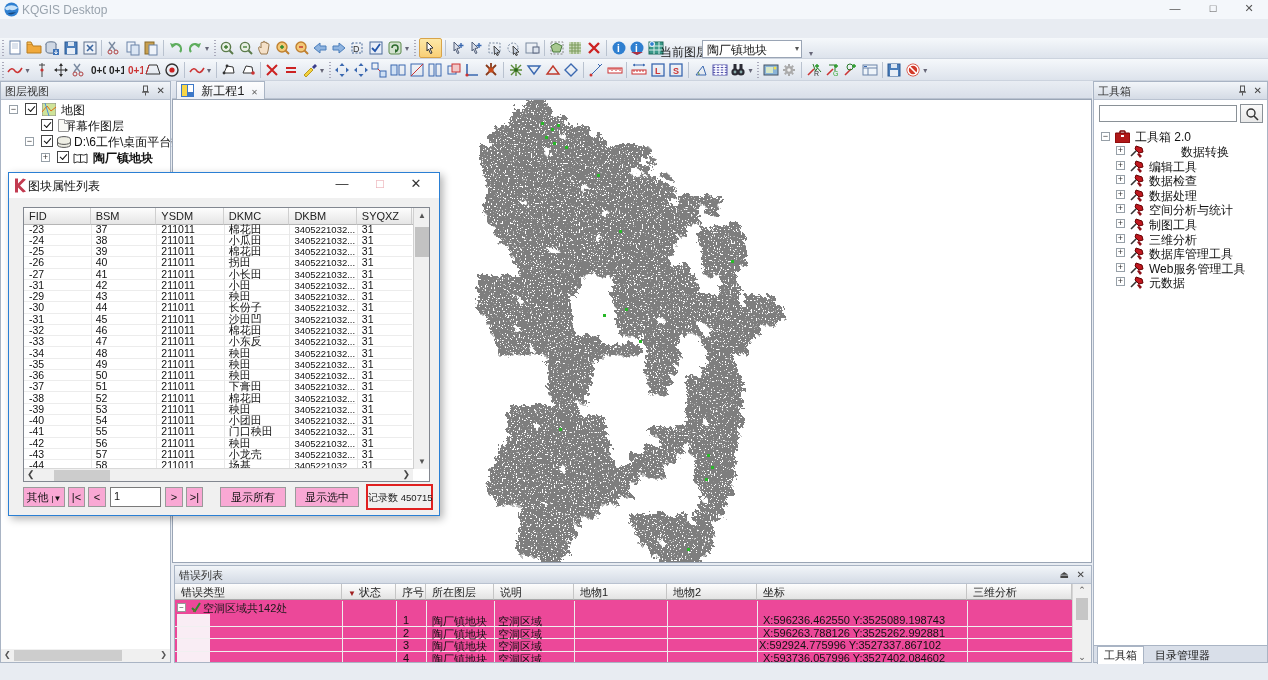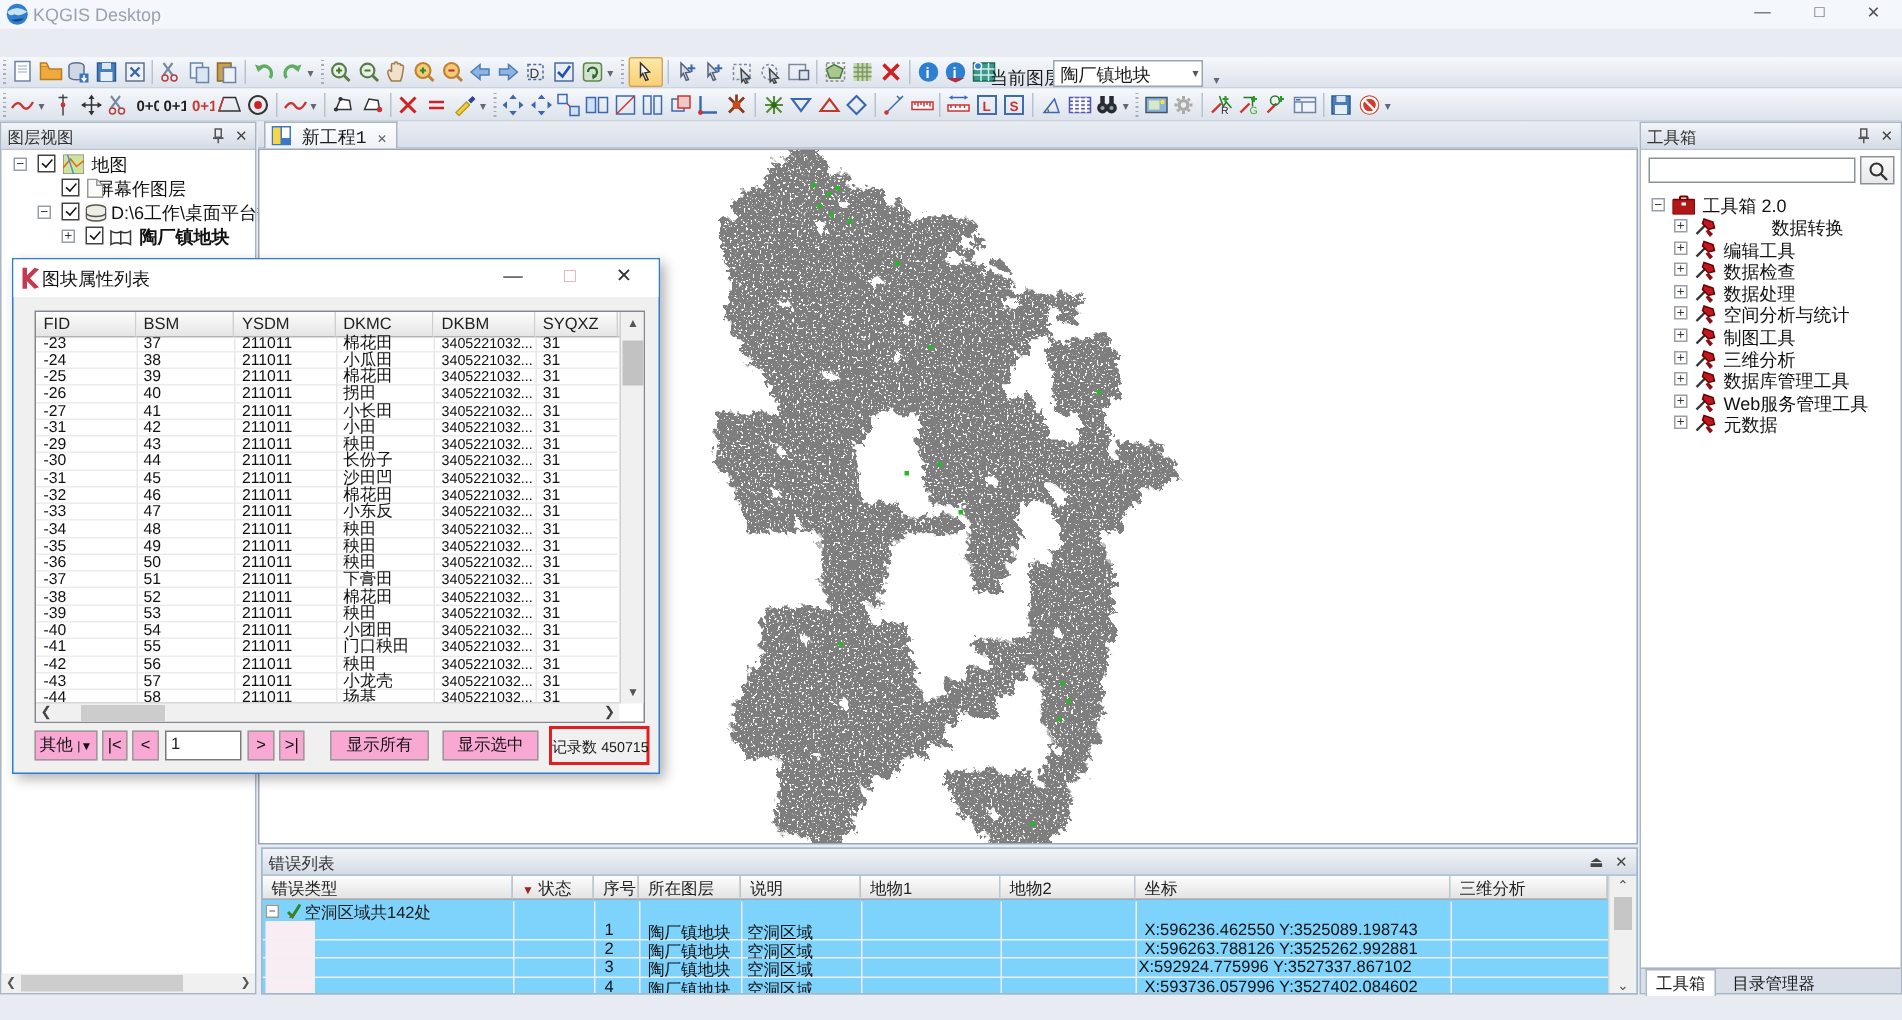--- a/index.html
+++ b/index.html
@@ -19,21 +19,21 @@
 .tlabel { position:absolute; left:660px; top:6px; font-size:12px; }
 .tcombo { position:absolute; left:702px; top:2px; width:100px; height:18px; background:#fff; border:1px solid #9aa5b5; font-size:12px; padding:1px 0 0 4px; vertical-align:top; }
 .tcombo .cdd { position:absolute; right:2px; top:3px; font-size:8px; color:#555; }
 #leftpanel { position:absolute; left:0; top:81px; width:171px; height:582px; background:#fff; border:1px solid #a9b4c4; }
 .paneltitle { height:18px; background:linear-gradient(#f2f5f9,#d4dbe5); border-bottom:1px solid #b9c2d0; color:#333; padding:2px 4px; font-size:11px; position:relative; }
 .paneltitle .pbtn { position:absolute; top:3px; font-size:10px; color:#444; }
 #centerarea { position:absolute; left:172px; top:81px; width:920px; height:582px; }
 #tabbar { position:absolute; left:0; top:0; width:920px; height:18px; background:linear-gradient(#e9edf3,#d9dfe9); border-bottom:1px solid #b9c2d0;font-family:Liberation Mono, monospace;}
 #tabbar .tab { position:absolute; left:4px; top:0px; height:18px; background:linear-gradient(#fdfdfe,#eef1f6); border:1px solid #a9b4c4; border-bottom:none; padding:1px 6px 0 4px; font-size:12px; }
 #mapcanvas { position:absolute; left:0; top:18px; width:920px; height:464px; background:#fff; border:1px solid #9aa5b5; overflow:hidden;}
-#errorpanel { position:absolute; left:2px; top:484px; width:918px; height:98px; background:#7dd3fc; border:1px solid #a9b4c4; overflow:hidden;}
+#errorpanel { position:absolute; left:2px; top:484px; width:918px; height:98px; background:#ec4899; border:1px solid #a9b4c4; overflow:hidden;}
 #rightpanel { position:absolute; left:1093px; top:81px; width:175px; height:582px; background:#fff; border:1px solid #a9b4c4; }
 #statusbar { position:absolute; left:0; top:663px; width:1268px; height:17px; background:linear-gradient(#f0f3f7,#c6cdda); border-top:1px solid #aab3c2; font-size:11px; color:#222; }
 #statusbar .seg { position:absolute; top:2px; }
 .vsep { position:absolute; top:1px; width:1px; height:15px; background:#aab3c2; }
 #dialog { position:absolute; left:8px; top:172px; width:432px; height:344px; background:#f0f0f0; border:1px solid #2a7fd4; box-shadow:3px 3px 8px rgba(0,0,0,.3); }
 #dlgtitle { position:absolute; left:0; top:0; width:430px; height:25px; background:#fff; }
 #dlgtitle .dtext { position:absolute; left:19px; top:5px; font-size:12px; color:#111; }
 .dlgbtn { position:absolute; top:3px; width:38px; height:20px; text-align:center; font-size:13px; color:#333; }
 #dtable { position:absolute; left:14px; top:34px; width:407px; height:275px; background:#fff; border:1px solid #828790; }
 .thead { position:absolute; top:0; height:17px; background:linear-gradient(#fdfdfd,#e5e5e5); border-right:1px solid #cfcfcf; border-bottom:1px solid #b5b5b5; font-size:11px; color:#222; padding:2px 0 0 5px; }

